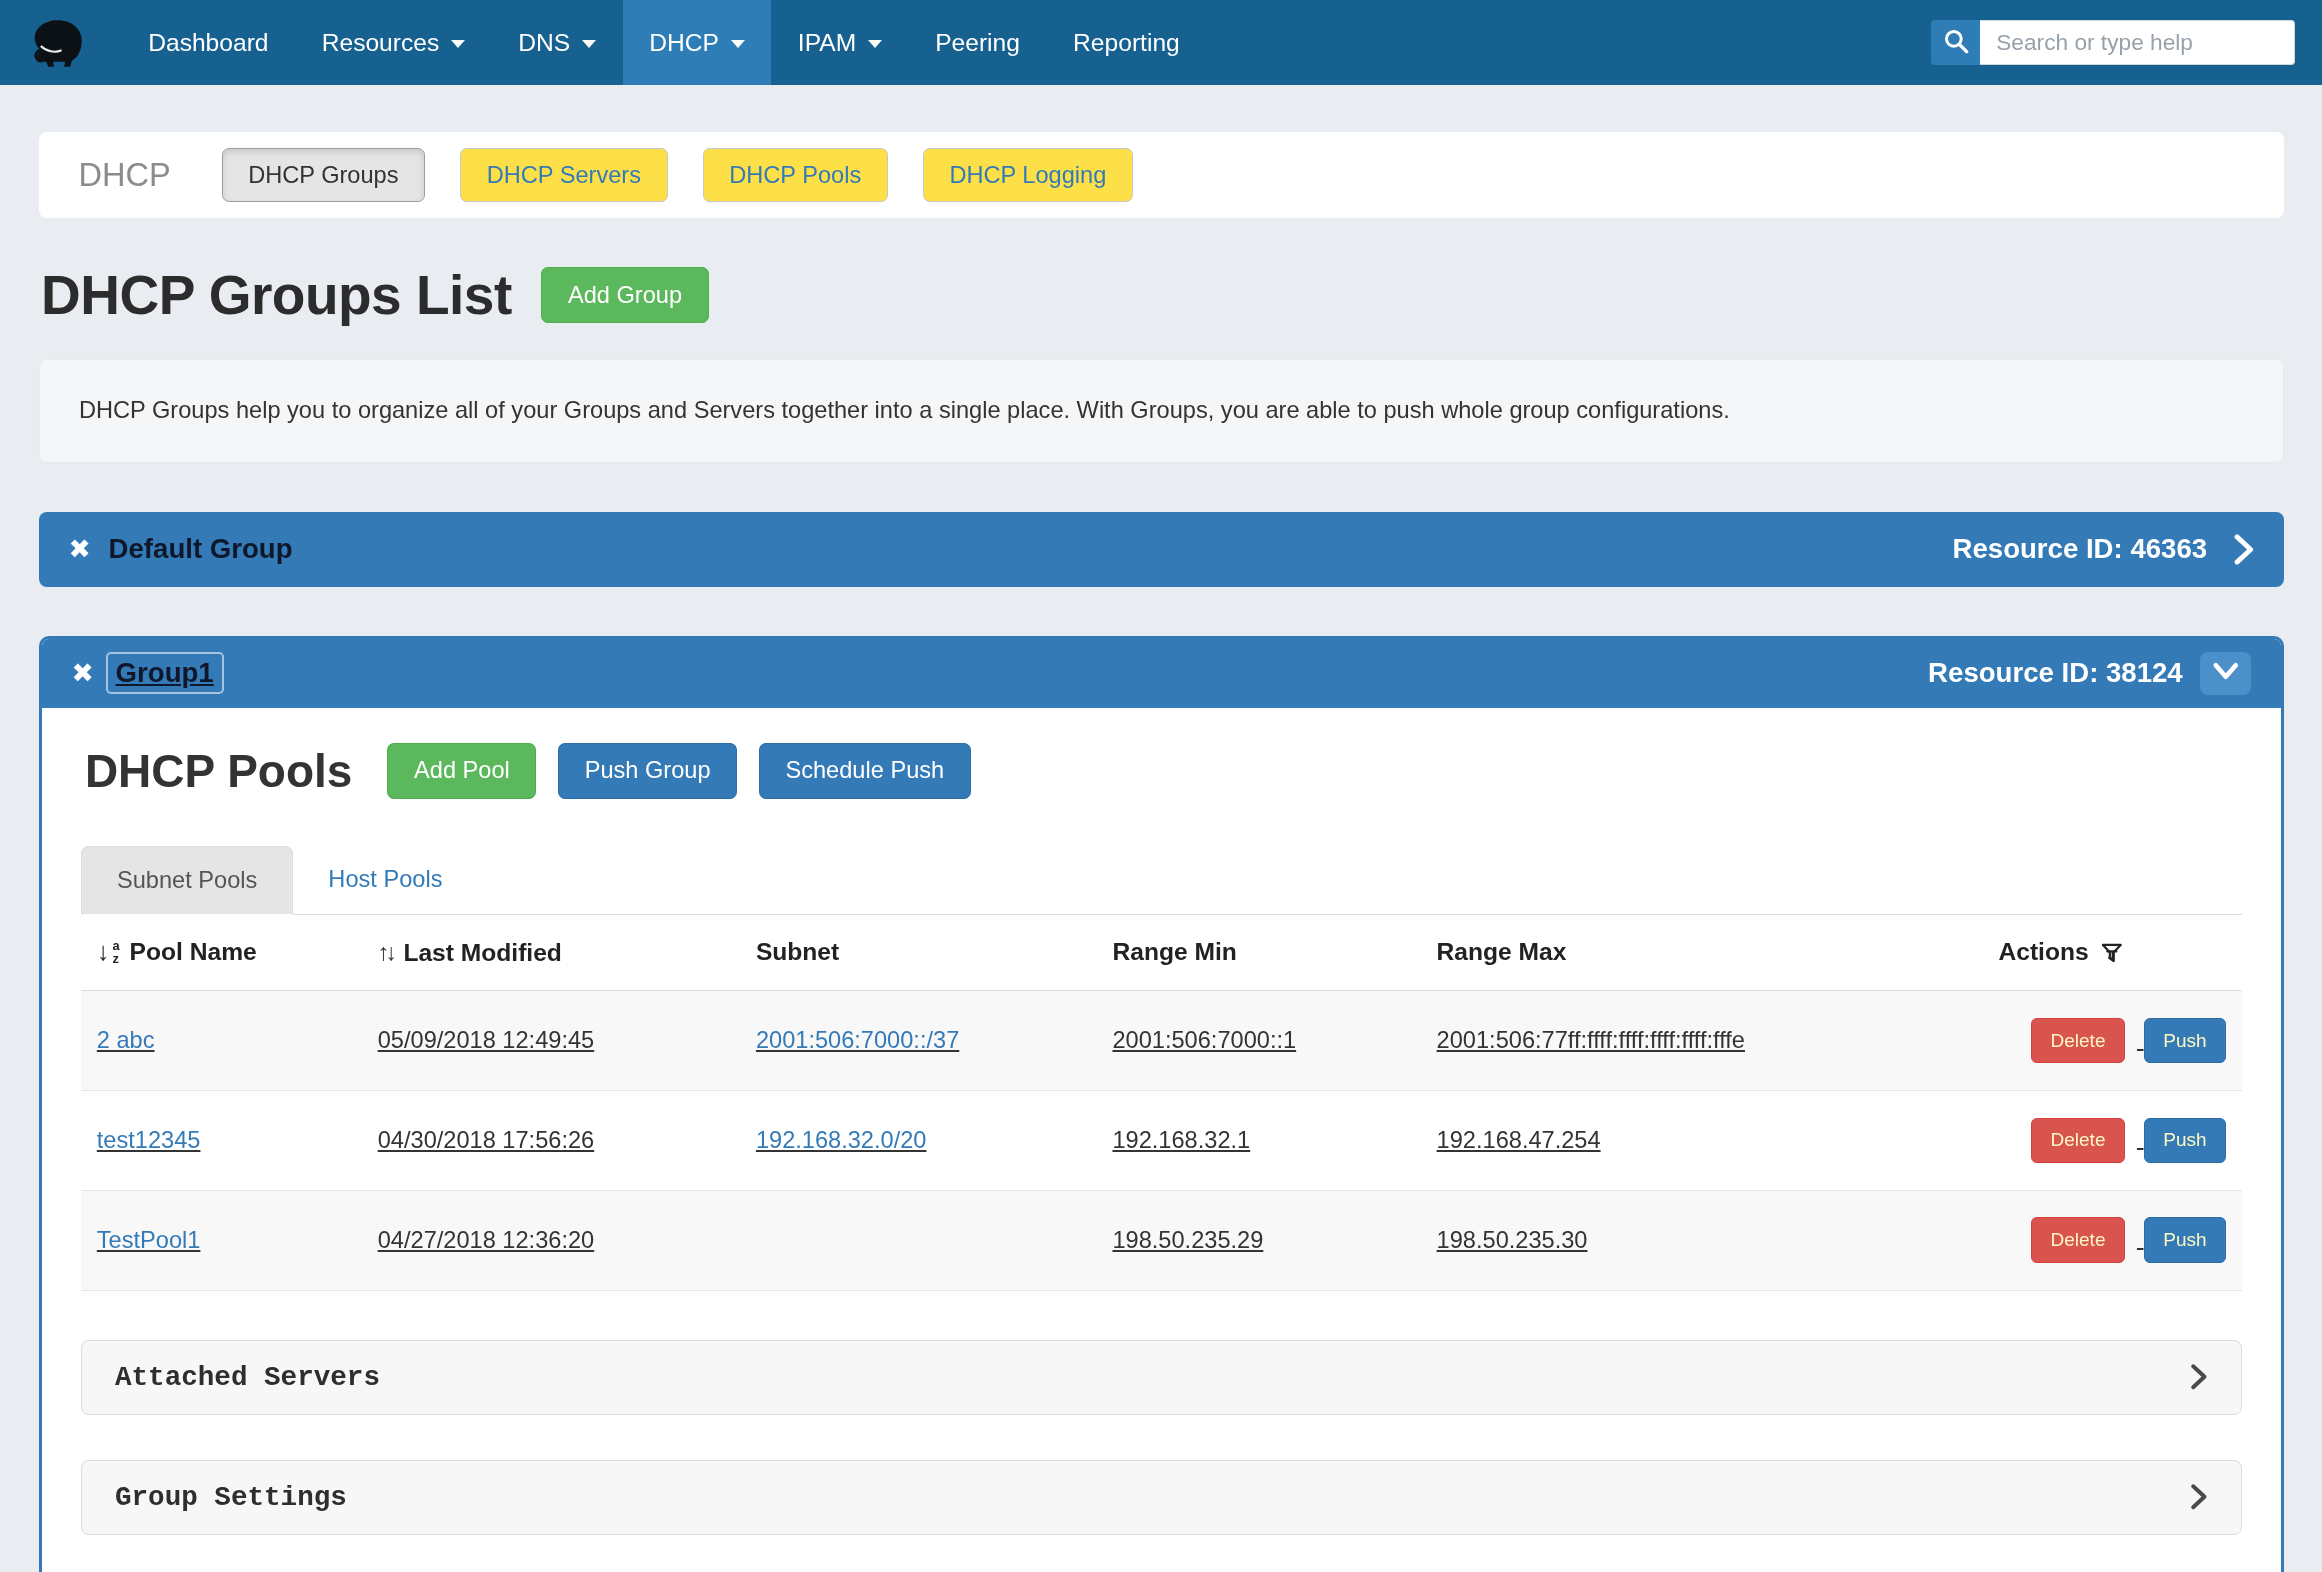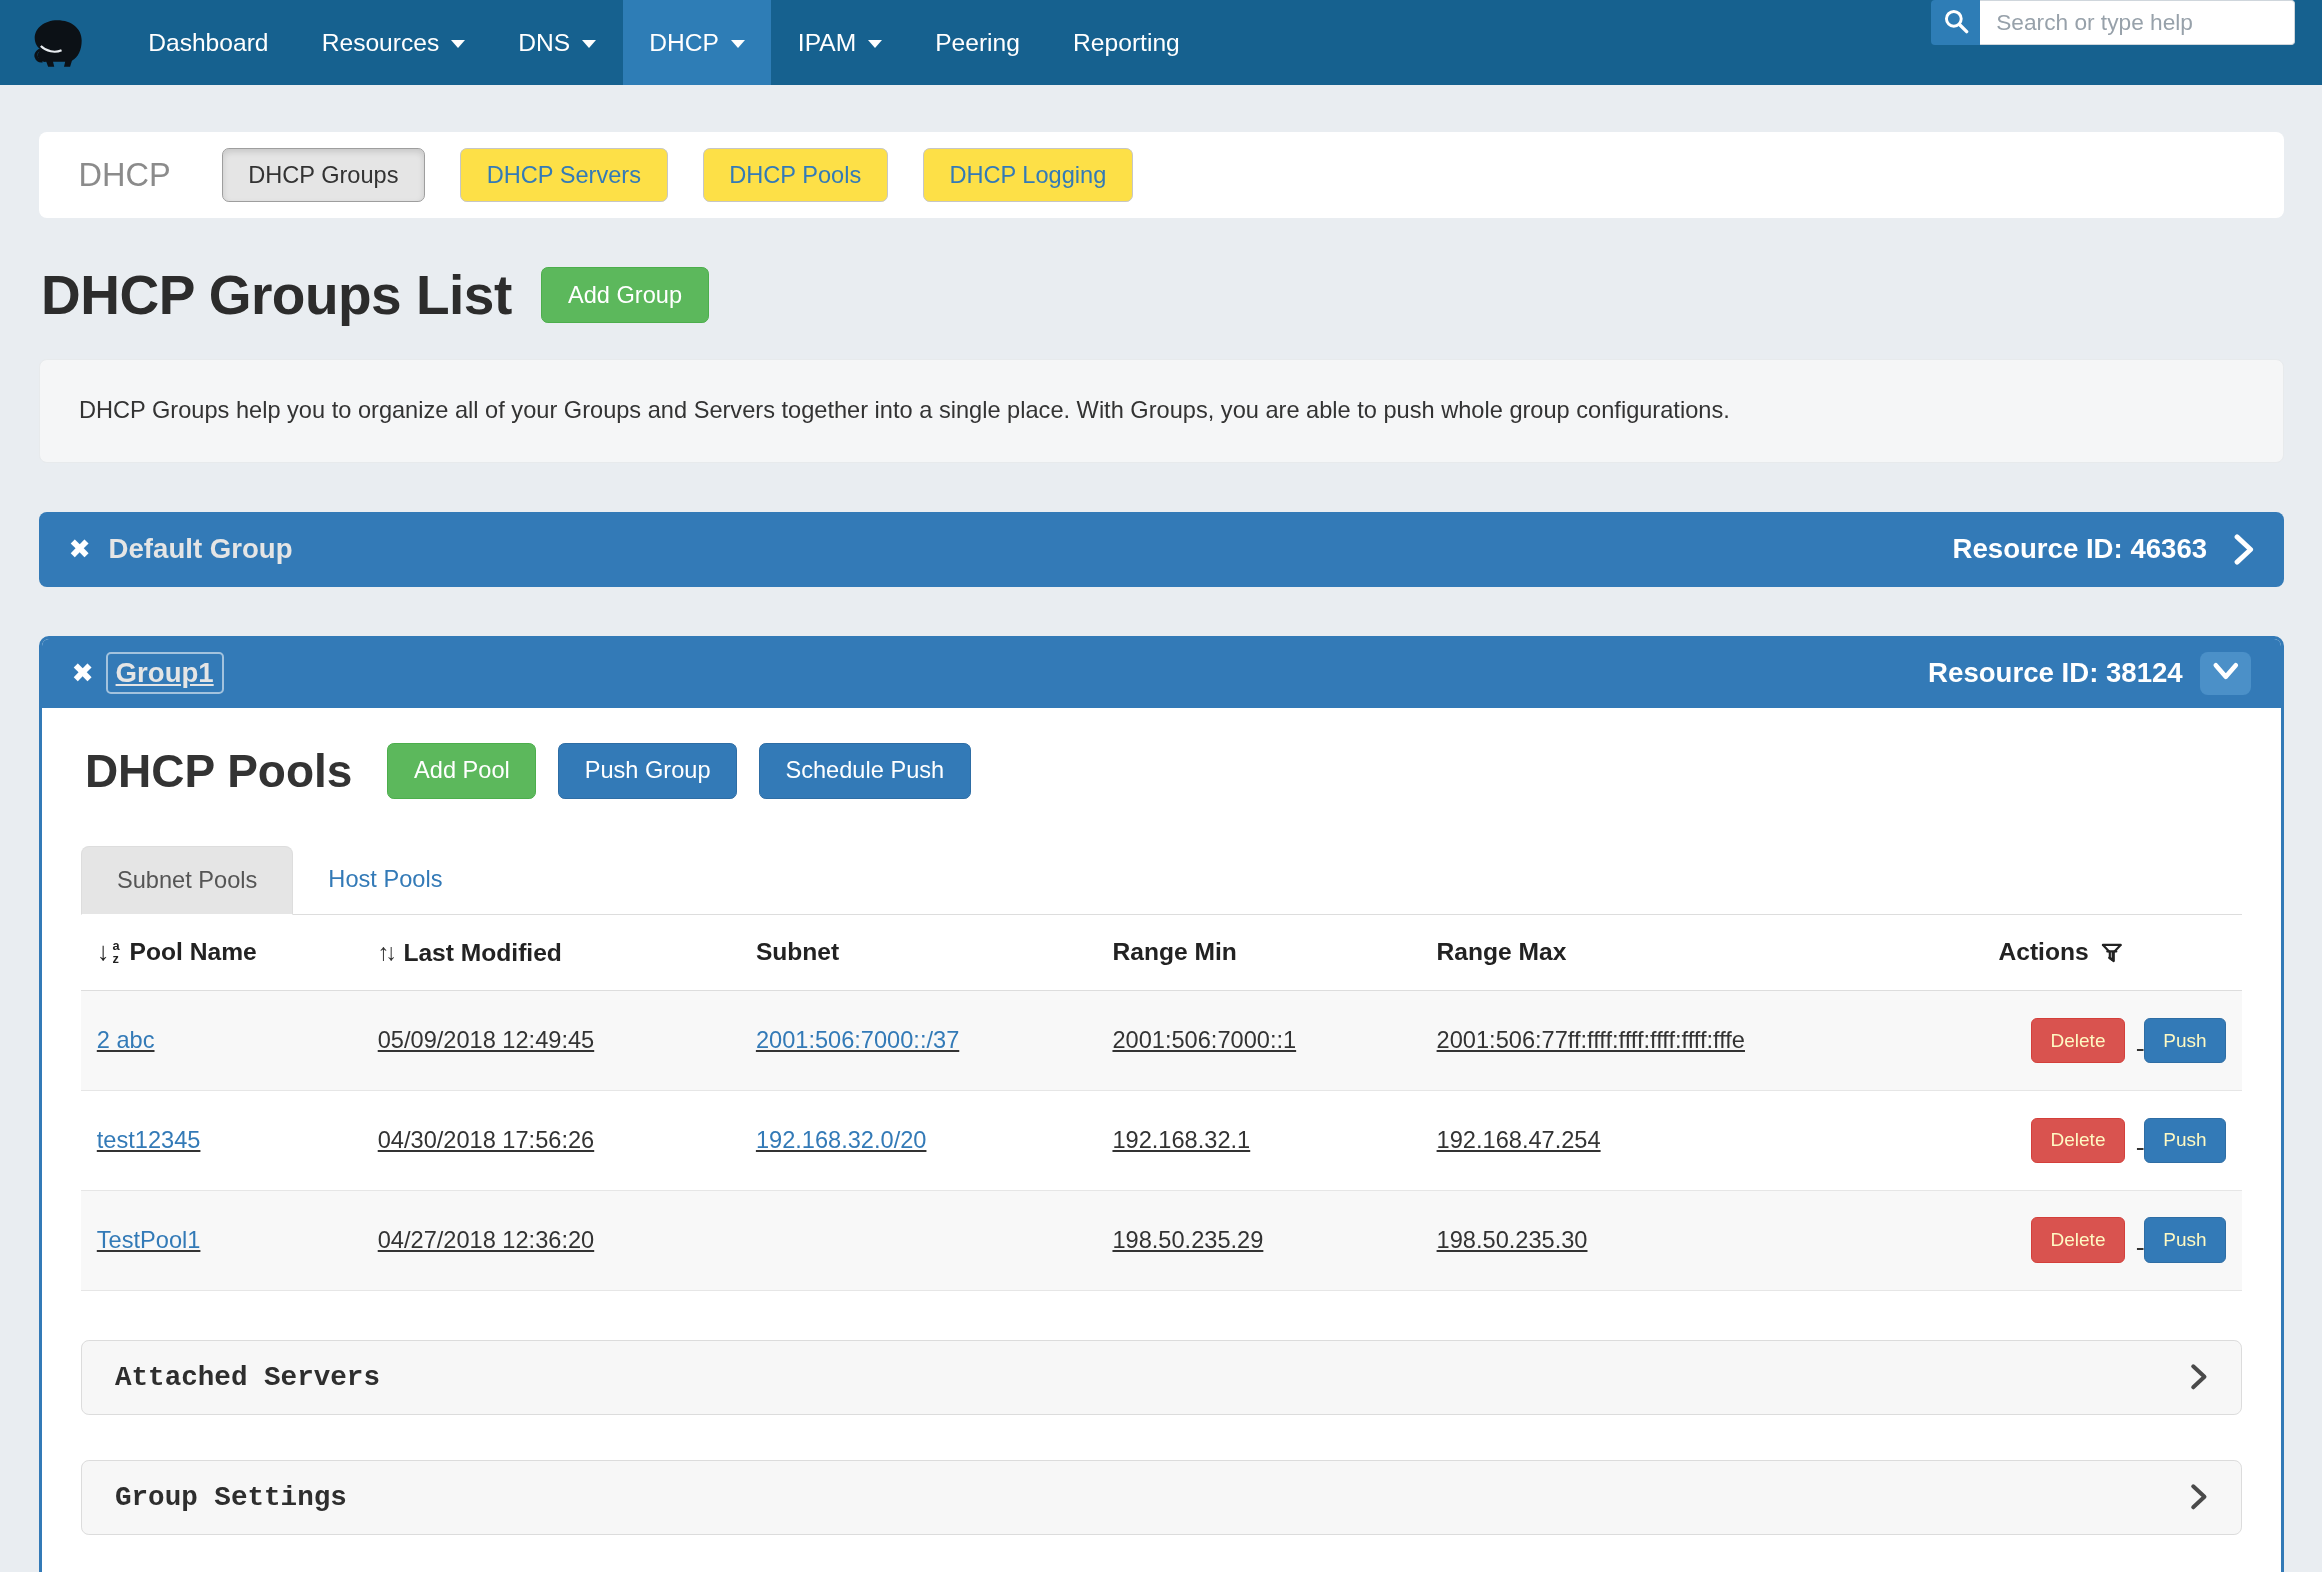--- a/index.html
+++ b/index.html
@@ -22,21 +22,21 @@
   .nav-item {
     display:flex; align-items:center; padding:0 26.6px;
     color:#fff; font-size:24.6px; text-decoration:none; white-space:nowrap;
   }
   .nav-item.active { background:#2e7db6; }
   .caret {
     width:0; height:0; margin-left:11.8px; margin-top:3.9px;
     border-left:7.9px solid transparent; border-right:7.9px solid transparent;
     border-top:8.9px solid #fff;
   }
-  .search-wrap { margin-left:auto; display:flex; padding-right:27.6px; }
+  .search-wrap { margin-left:auto; display:flex; align-items:center; padding-right:27.6px; }
   .search-btn {
     width:49px; height:45px; background:#2e7db6; border:none;
     border-radius:3.9px 0 0 3.9px; display:flex; align-items:center; justify-content:center;
   }
   .search-input {
     width:315px; height:45px; border:1px solid #cfd6dc; border-left:none;
     border-radius:0 3.9px 3.9px 0; font-size:22.7px; padding:0 15.8px;
     color:#444; background:#fff; outline:none;
   }
   .search-input::placeholder { color:#97a1aa; }
@@ -68,21 +68,21 @@
     background:#f5f6f7; border:1px solid #e7eaec; border-radius:7.9px;
     padding:35px 39px; font-size:23.6px; color:#333; line-height:1.35;
   }
 
   
   .group-bar {
     margin-top:49px; background:#337ab7; border-radius:7.9px; height:75px;
     display:flex; align-items:center; padding:0 29.6px; color:#fff;
   }
   .x-icon { font-size:26.6px; margin-right:17.7px; line-height:1; }
-  .group-name { font-size:27.6px; font-weight:bold; color:#e5e5e5; text-decoration:none; }
+  .group-name { font-size:27.6px; font-weight:bold; color:#0f172a; text-decoration:none; }
   .group-name.link {
     text-decoration:underline; padding:3px 7.9px; margin-left:-5.9px;
     border:2px solid rgba(255,255,255,.55); border-radius:4.9px;
   }
   .bar-right { margin-left:auto; display:flex; align-items:center; }
   .resource-id { font-size:27.6px; font-weight:bold; }
   .chev-right { margin-left:25.6px; display:flex; align-items:center; color:#fff; }
 
   .group-panel {
     margin-top:49px; margin-bottom:23.6px;

